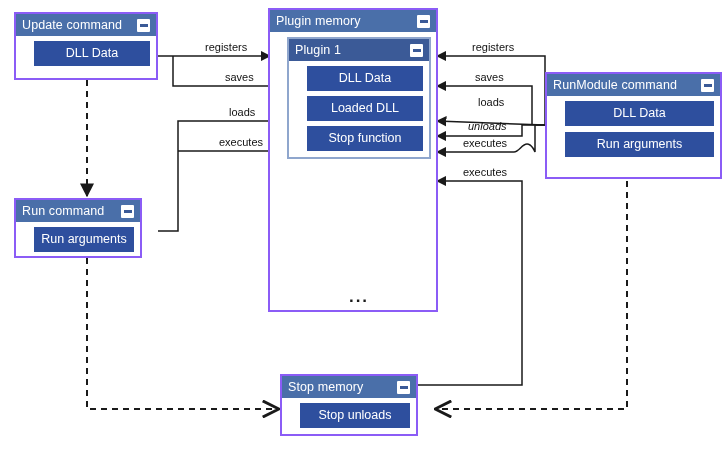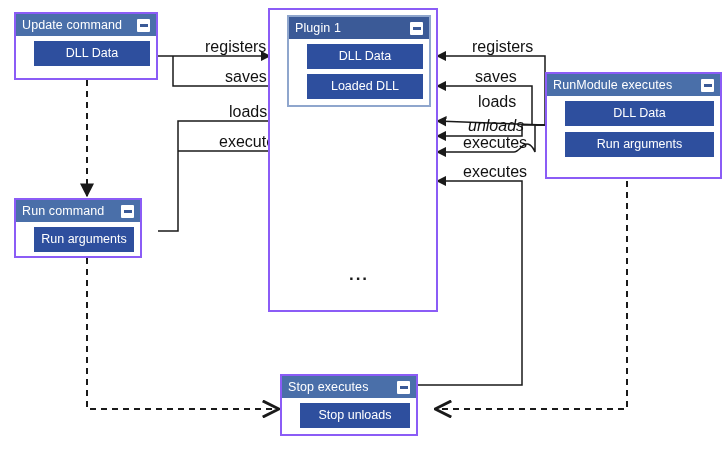--- a/index.html
+++ b/index.html
@@ -110,21 +110,21 @@
     color: #1a1a1a;
     letter-spacing: 2px;
     line-height: 1;
     margin-top: 20px;
     font-weight: bold;
   }
 
   
   .elabel {
     position: absolute;
-    font-size: 16px;
+    font-size: 11px;
     color: #111111;
     white-space: nowrap;
     background: transparent;
     line-height: 12px;
     padding-left: 16px;
   }
 </style>
 </head>
 <body>
 
@@ -202,51 +202,56 @@
     <div class="node-head">
       <span>Run command</span>
       <span class="minus"></span>
     </div>
     <div class="node-body">
       <div class="field">Run arguments</div>
     </div>
   </div>
 
   <div class="node" id="plugin-memory" style="left:268px; top:8px; width:170px; height:304px;">
+    <div class="node-head">
+      <span>Plugin memory</span>
+      <span class="minus"></span>
+    </div>
     <div class="node-body">
 
       <div id="plugin-1">
         <div class="node-head dark">
           <span>Plugin 1</span>
           <span class="minus"></span>
         </div>
         <div class="node-body">
           <div class="field">DLL Data</div>
           <div class="field">Loaded DLL</div>
+          <div class="field">Stop function</div>
         </div>
       </div>
 
       <div class="ellipsis">...</div>
     </div>
   </div>
 
   <div class="node" id="runmodule-command" style="left:545px; top:72px; width:177px; height:107px;">
     <div class="node-head">
-      <span>RunModule executes</span>
+      <span>RunModule command</span>
       <span class="minus"></span>
     </div>
     <div class="node-body">
       <div class="field">DLL Data</div>
       <div class="field">Run arguments</div>
     </div>
   </div>
 
   <div class="node" id="stop-command" style="left:280px; top:374px; width:138px; height:62px;">
     <div class="node-head">
-      <span>Stop executes</span>
+      <span>Stop memory</span>
       <span class="minus"></span>
     </div>
     <div class="node-body">
       <div class="field">Stop unloads</div>
     </div>
   </div>
 
 </div>
 
 </body></html>

